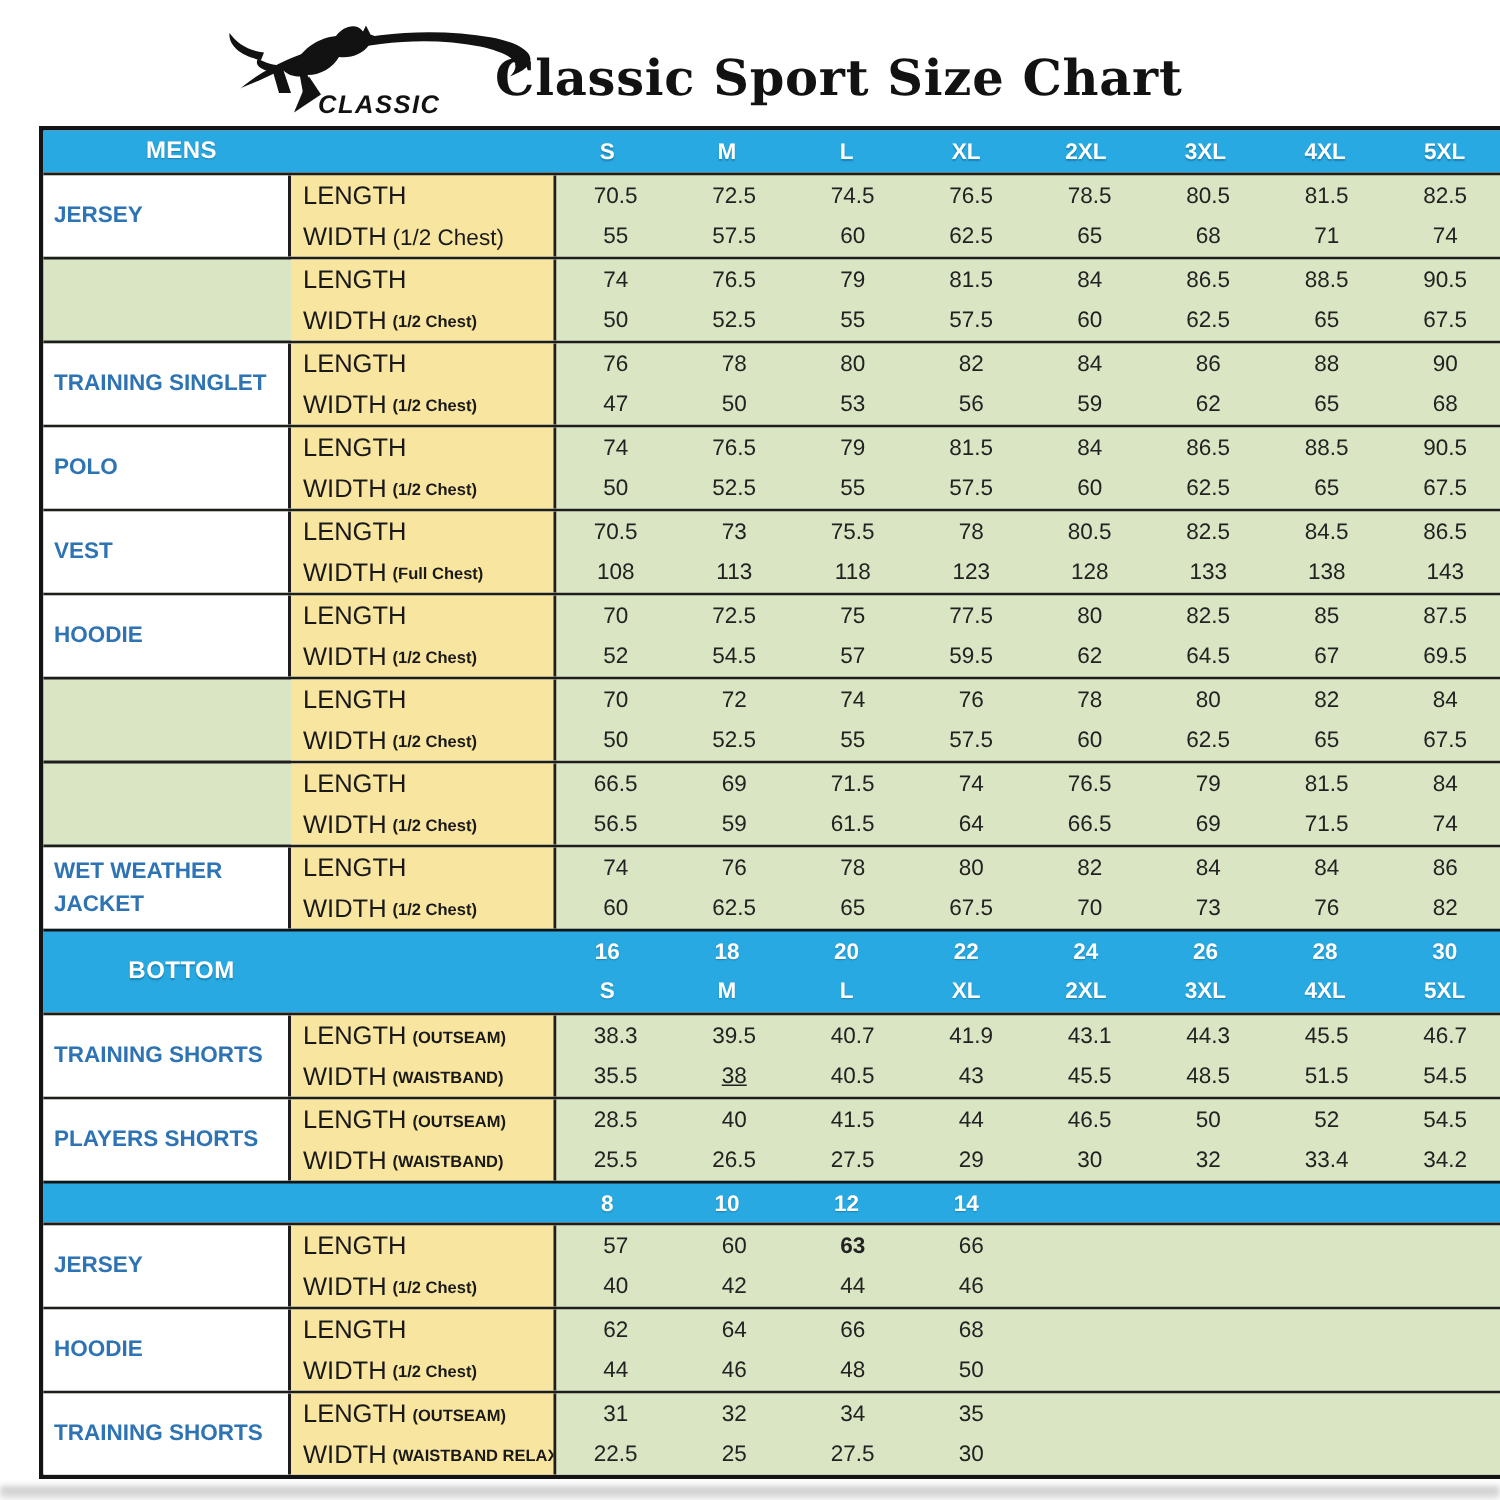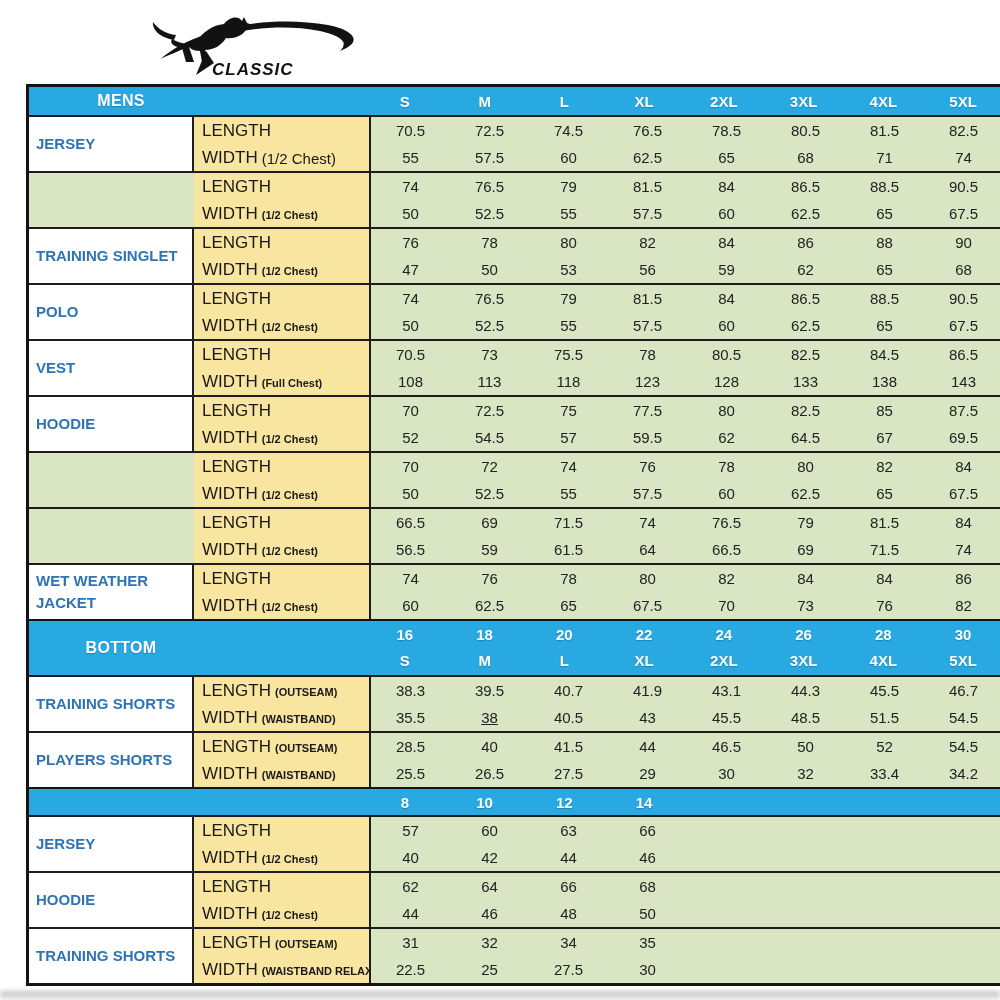--- a/index.html
+++ b/index.html
@@ -59,20 +59,21 @@
 
     <path d="M12 54 C62 28 132 20 205 32" stroke="#ffffff" stroke-width="6" fill="none"></path>
 
     <path fill="#121212" d="M34 26 C42 31 52 32 59 29 C64 19 75 12 86 11 C91 4 100 2 104 8 L106 4 L109 10 L120 14 L108 17 C104 23 96 26 88 25 C84 32 76 37 67 37 L72 49 L64 49 L62 38 C58 38 54 37 51 34 L56 49 L48 49 L44 35 C37 34 31 31 34 26 Z"></path>
     <path fill="#121212" d="M36 27 C24 25 14 18 15 9 C20 16 28 21 38 22 Z"></path>
 
     <path fill="#121212" d="M68 38 L58 62 L76 50 Z"></path>
     <text x="74" y="62" font-family="Liberation Sans, sans-serif" font-size="17" font-style="italic" font-weight="bold" letter-spacing="1" fill="#121212">CLASSIC</text>
   </svg>
 
+  <div id="page-title">Classic Sport Size Chart</div>
 
   <div id="size-table">
       <div class="band">
         <div class="band-label">MENS</div>
         <div class="band-sizes">
           <div class="band-size-cell">S</div>
           <div class="band-size-cell">M</div>
           <div class="band-size-cell">L</div>
           <div class="band-size-cell">XL</div>
           <div class="band-size-cell">2XL</div>
@@ -415,21 +416,21 @@
           <div class="band-size-cell"></div>
         </div>
       </div>
       <div class="row">
         <div class="garment">JERSEY</div>
         <div class="label-cell" style="grid-row: 1;">
           <span class="ml">LENGTH</span>
         </div>
         <div class="val" style="grid-area: 1 / 3;">57</div>
         <div class="val" style="grid-area: 1 / 4;">60</div>
-        <div class="val" style="grid-area: 1 / 5;">63</div>
+        <div class="val" style="grid-area: 1 / 5; font-weight: bold;">63</div>
         <div class="val" style="grid-area: 1 / 6;">66</div>
         <div class="val" style="grid-area: 1 / 7;"></div>
         <div class="val" style="grid-area: 1 / 8;"></div>
         <div class="val" style="grid-area: 1 / 9;"></div>
         <div class="val" style="grid-area: 1 / 10;"></div>
         <div class="label-cell" style="grid-row: 2;">
           <span class="ml">WIDTH</span>
           <span class="ms">(1/2 Chest)</span>
         </div>
         <div class="val" style="grid-area: 2 / 3;">40</div>

